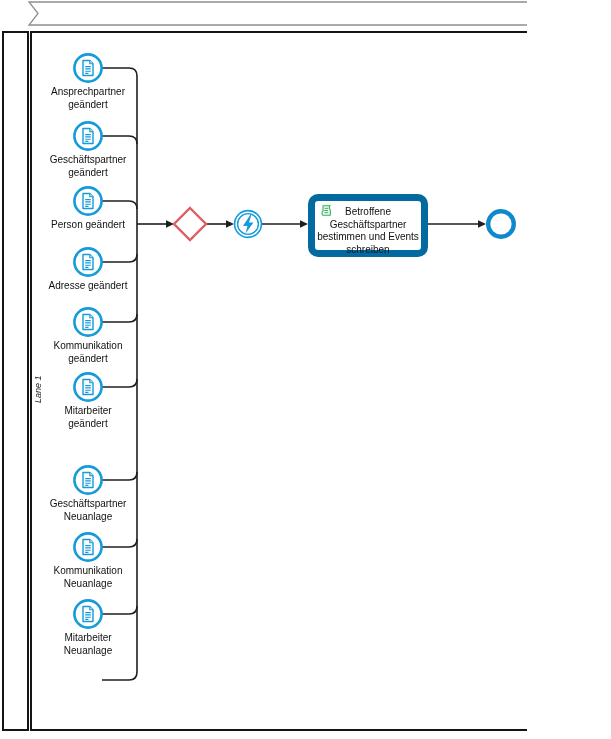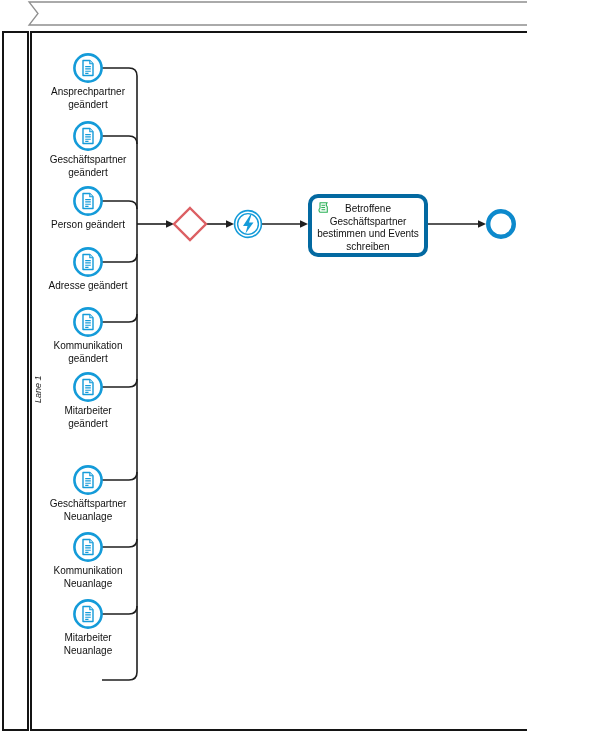--- a/index.html
+++ b/index.html
@@ -13,21 +13,21 @@
   #lane-body{left:30px;top:31px;width:576px;height:700px;}
   #lane-label{
     position:absolute;left:33px;top:403px;transform:rotate(-90deg);transform-origin:0 0;
     font-size:9px;font-style:italic;color:#222;white-space:nowrap;
   }
   .event{position:absolute;left:33px;width:110px;text-align:center;}
   .event svg.ev{width:32px;height:32px;display:block;margin:0 auto;}
   .event-label{margin-top:2px;font-size:10px;line-height:12.5px;color:#111;white-space:pre-line;}
   #task{
     position:absolute;left:308px;top:194px;width:120px;height:63px;box-sizing:border-box;
-    border:4px solid #0369a1;border-radius:10px;background:#fff;
+    border:7px solid #0369a1;border-radius:10px;background:#fff;
   }
   #task-label{
     position:absolute;left:0;right:0;top:5px;text-align:center;
     font-size:10px;line-height:12.5px;color:#111;white-space:pre-line;
   }
   #task-marker{position:absolute;left:4px;top:3px;width:13px;height:13px;}
 </style>
 </head>
 <body>
 

